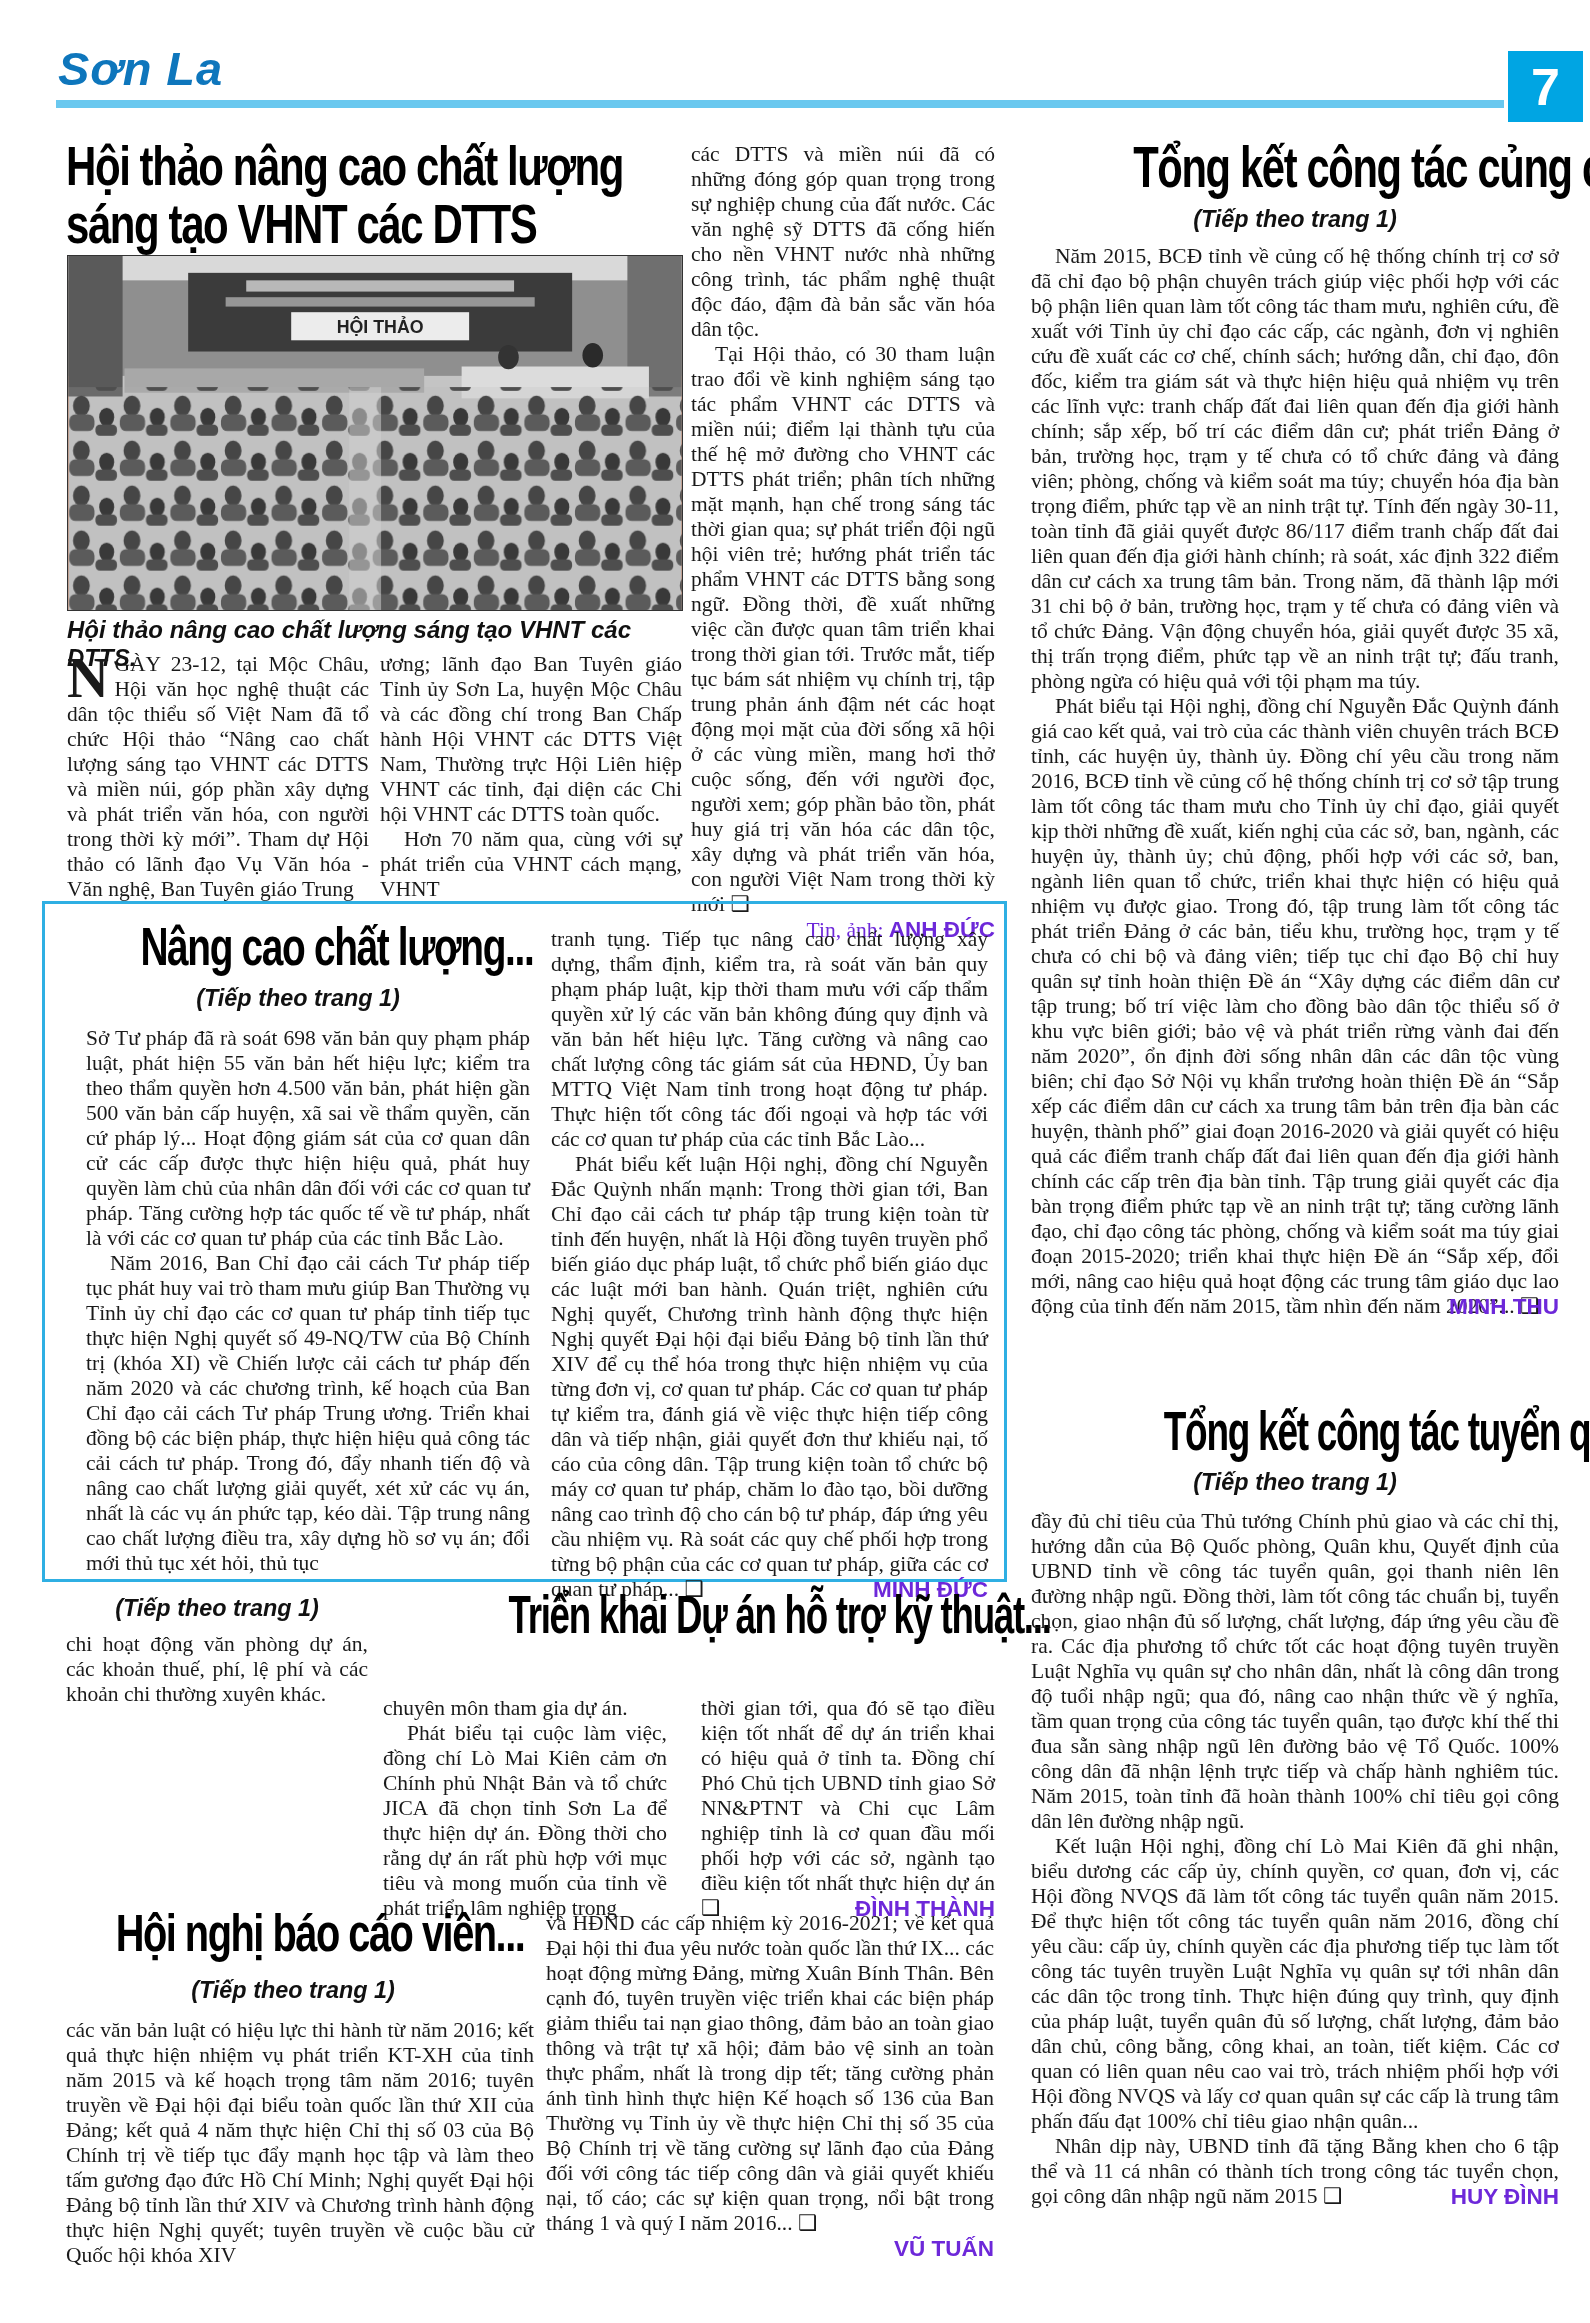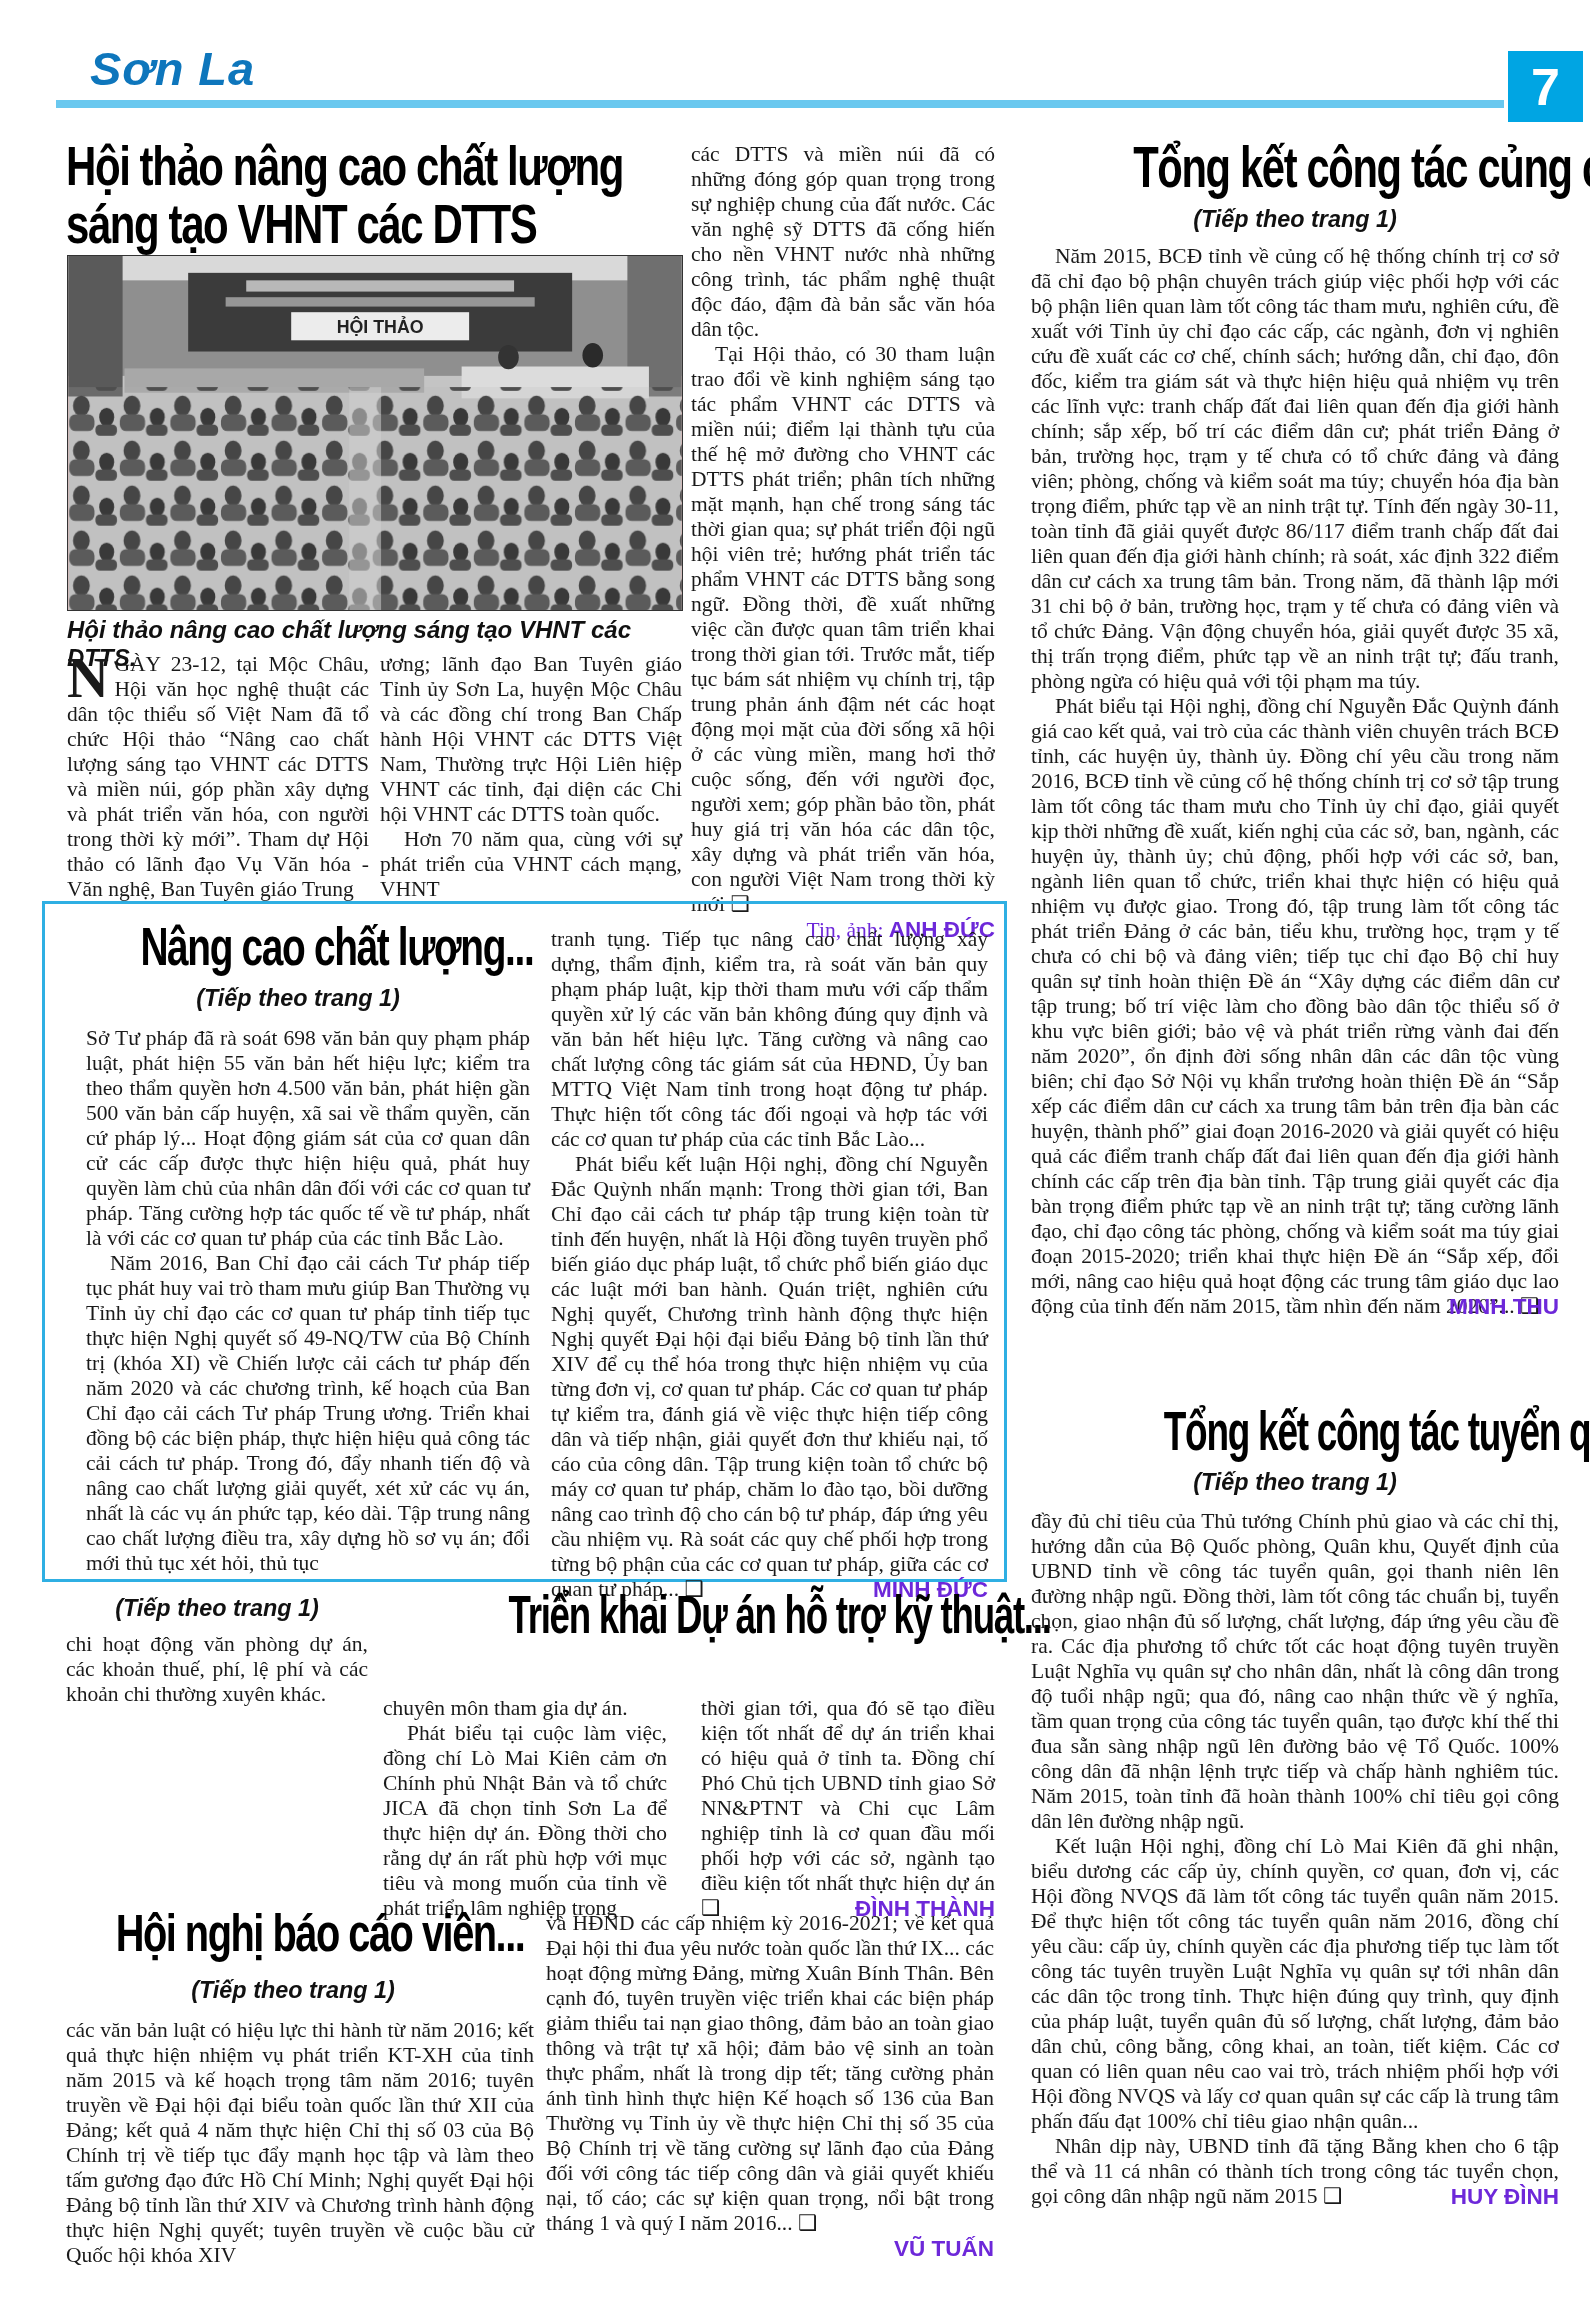--- a/index.html
+++ b/index.html
@@ -34,28 +34,28 @@
   .caption{font-family:"Liberation Sans",sans-serif;font-weight:bold;font-style:italic;
            font-size:24px;color:#111;}
 
   .byline{text-align:right;font-family:"Liberation Sans",sans-serif;font-weight:bold;
           font-size:22.5px;color:#6d28d9;line-height:25px;}
   .byline .bylabel{font-family:"Liberation Serif",serif;font-weight:normal;font-size:21.5px;}
   .overlap{margin-top:-25px;}
 
   .bluebox{border:3.7px solid #2fafe3;}
 
-  .photo{border:0.9px solid #333;background:#fca5a5;}
+  .photo{border:0.9px solid #333;background:#c2410c;}
 </style>
 </head>
 <body>
 
 <div class="page">
 
-  <div class="abs masthead" style="left:58px;top:41px;margin-left:32px;">Sơn La</div>
+  <div class="abs masthead" style="left:58px;top:41px;">Sơn La</div>
   <div class="abs bar" style="left:56px;top:100px;width:1448px;height:8.4px;"></div>
   <div class="abs pagebox" style="left:1508px;top:51px;width:75px;height:71px;">7</div>
 
   <div>
     <div class="abs hl" style="left:66px;top:137px;font-size:56px;"><span class="hl-l">Hội thảo nâng cao chất lượng</span></div>
     <div class="abs hl" style="left:66px;top:195px;font-size:56px;"><span class="hl-l">sáng tạo VHNT các DTTS</span></div>
 
     <div class="abs photo" style="left:67px;top:255px;width:614px;height:354px;">
       <svg width="614" height="354" viewBox="0 0 655 378">
         <rect width="655" height="378" fill="#c4c4c4"></rect>

